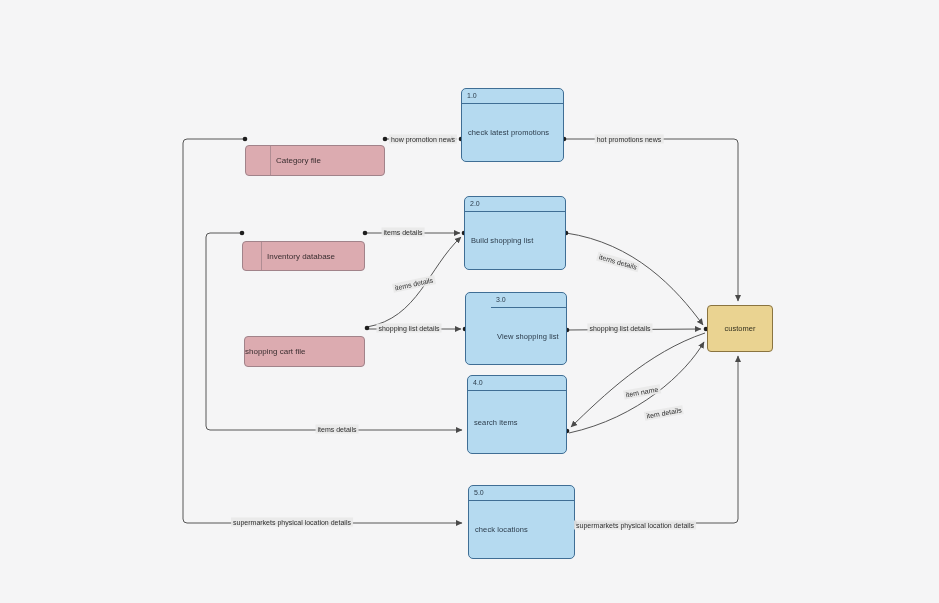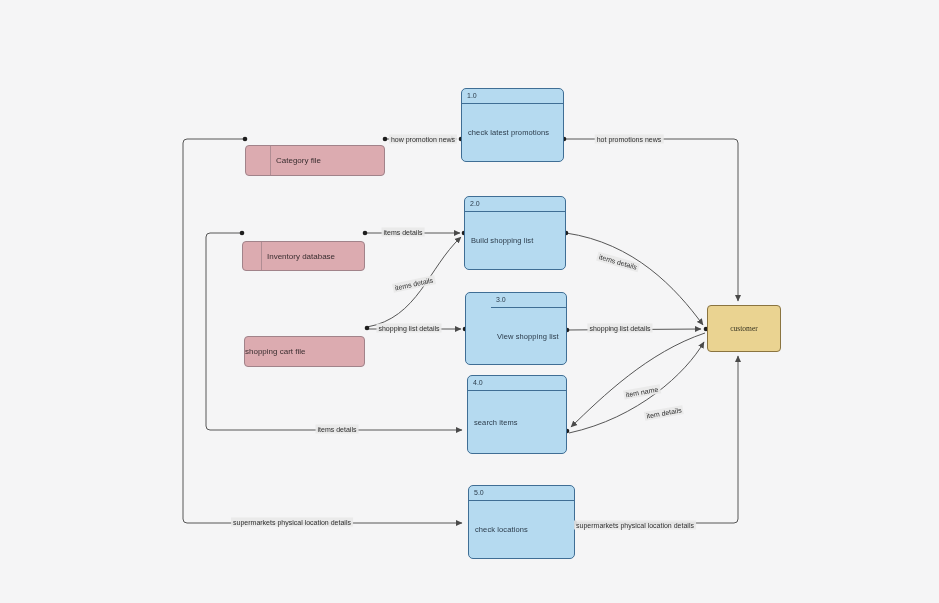--- a/index.html
+++ b/index.html
@@ -53,21 +53,21 @@
   #n-p4 { left:467px; top:375px; width:100px; height:79px; }
   #n-p5 { left:468px; top:485px; width:107px; height:74px; }
 
   
   .entity {
     background:var(--entity-fill,#ead391);
     border:1px solid var(--entity-border,#8a7440);
     border-radius:4px; display:flex; align-items:center; justify-content:center;
     font-size:7.5px; color:#33301f;
   }
-  #n-customer { left:707px; top:305px; width:74px; height:47px;font-family:Liberation Serif, serif; }
+  #n-customer { left:707px; top:305px; width:66px; height:47px; }
 
   
   .elabel {
     position:absolute; font-size:7px; line-height:9px; color:#2f2f2f;
     background:rgba(232,232,232,.92); padding:0 2px; white-space:nowrap;
     transform:translate(-50%,-50%);
   }
   #el-how  { left:423px; top:139px; }
   #el-hot  { left:629px; top:139px; }
   #el-inv  { left:403px; top:232px; }

